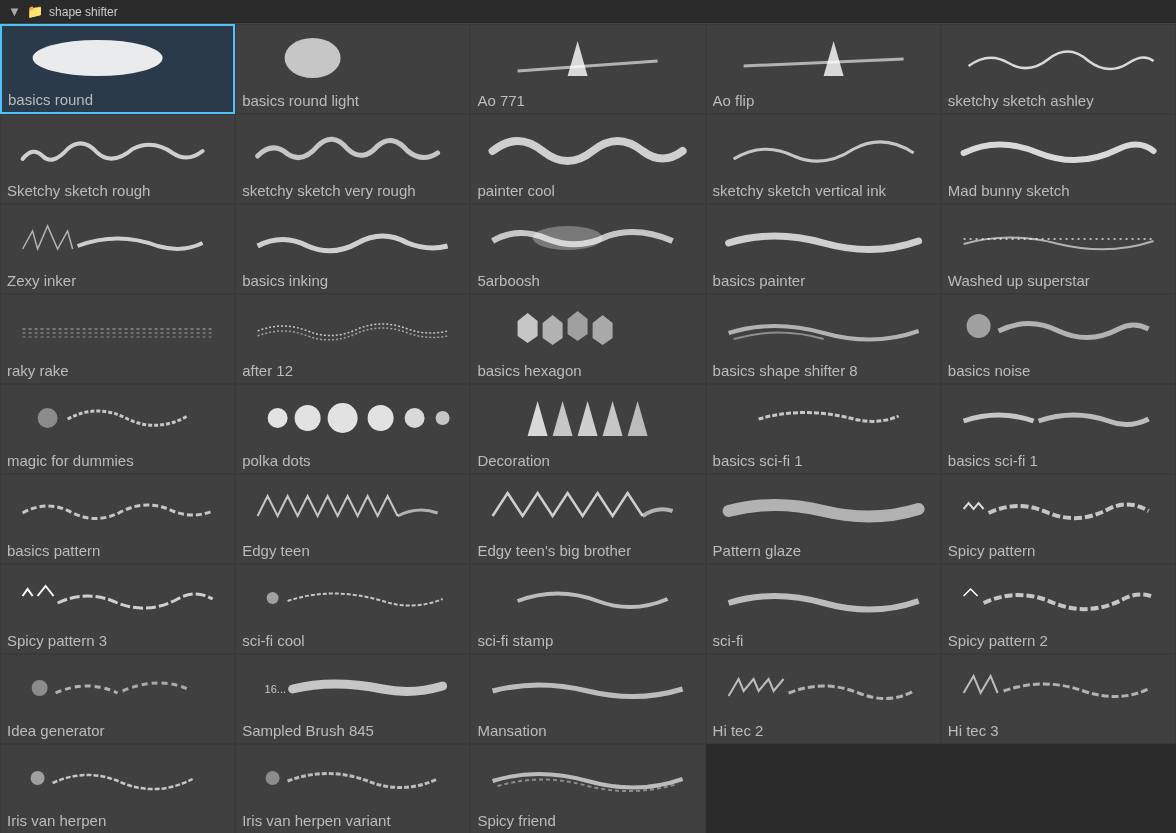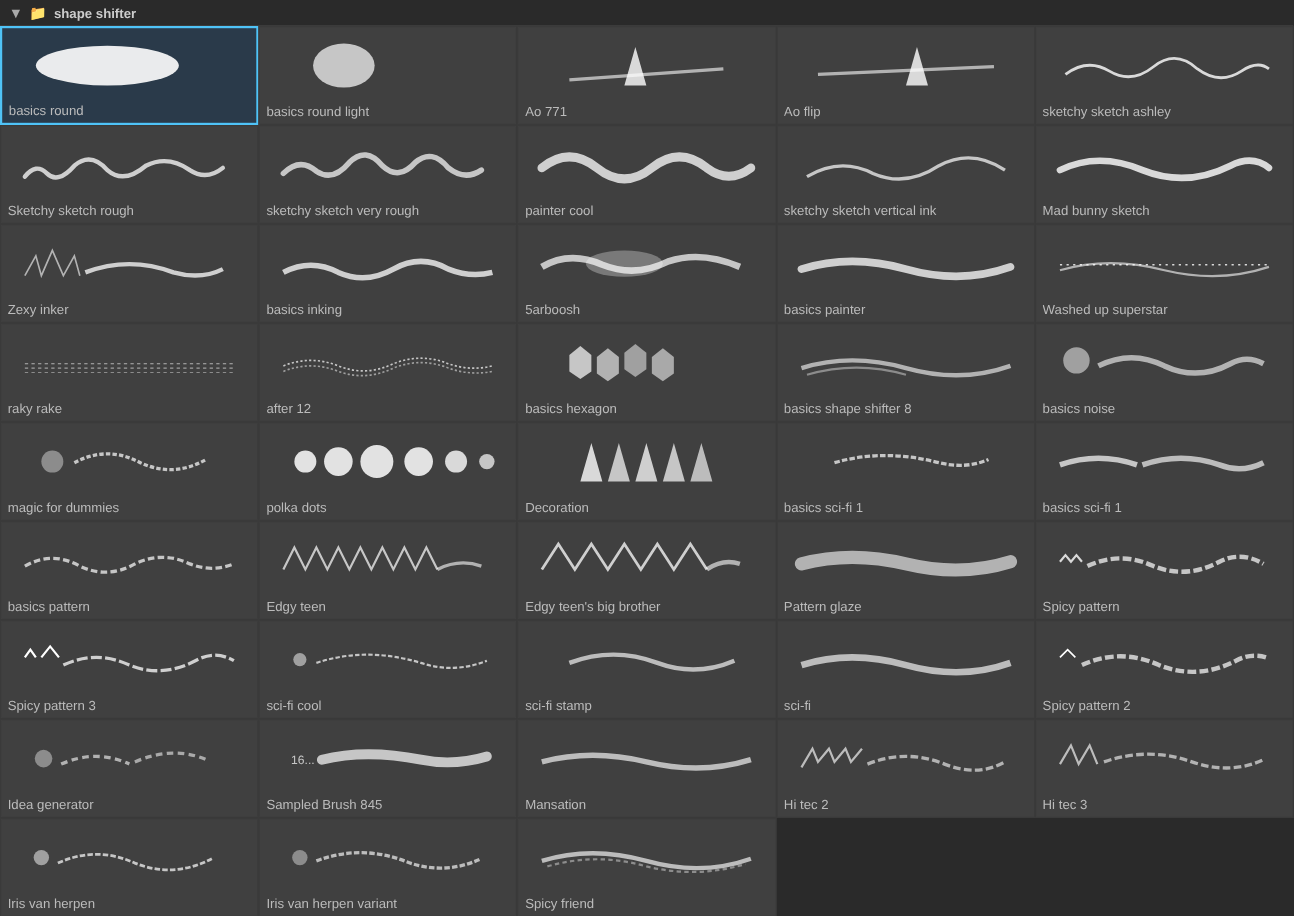--- a/index.html
+++ b/index.html
@@ -21,21 +21,20 @@
       border-bottom: 1px solid #444;
     }
     .top-bar-icon {
       margin-right: 6px;
       color: #aaa;
       font-size: 13px;
     }
     .top-bar-title {
       color: #ccc;
       font-size: 12px;
-      font-weight: bold;
     }
     .grid-container {
       display: grid;
       grid-template-columns: repeat(5, 1fr);
       gap: 0;
       background: #2a2a2a;
       overflow-y: auto;
       height: calc(833px - 24px);
     }
     .brush-cell {
@@ -56,21 +55,21 @@
     .brush-preview {
       width: 100%;
       flex: 1;
       display: flex;
       align-items: center;
       justify-content: flex-end;
       min-height: 55px;
       margin-bottom: 2px;
     }
     .brush-label {
-      font-size: 12px;
+      font-size: 15px;
       color: #bbb;
       white-space: nowrap;
       overflow: hidden;
       text-overflow: ellipsis;
       padding-top: 2px;
     }
   </style>
 </head>
 <body>
 

